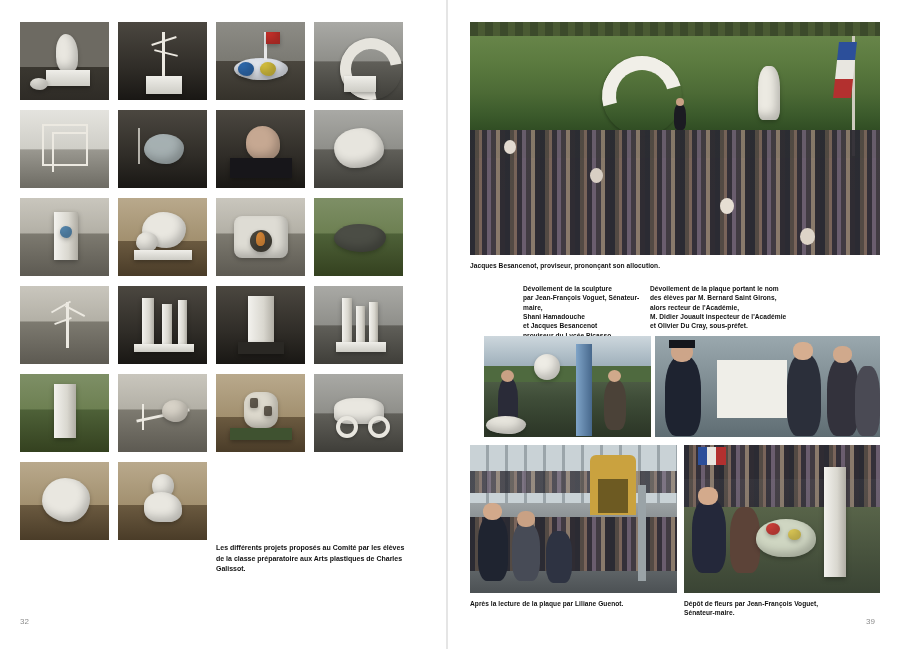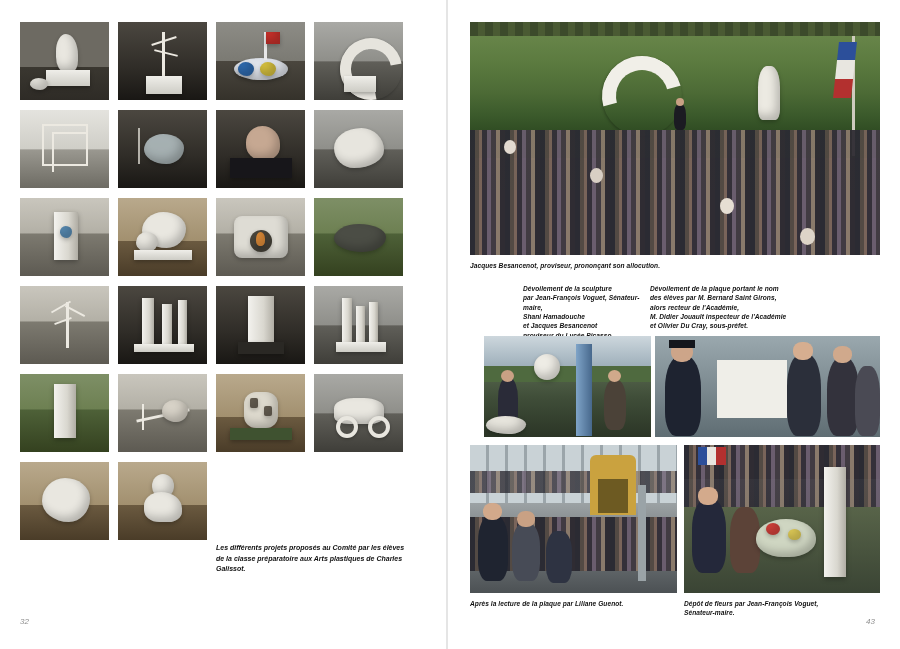--- a/index.html
+++ b/index.html
@@ -11,21 +11,20 @@
     width: 900px;
     height: 649px;
     font-family: "Liberation Sans", sans-serif;
     position: relative;
     overflow: hidden;
   }
   .spread {
     position: absolute;
     inset: 0;
     background: #ffffff;
-    font-style: italic;
   }
   .gutter {
     position: absolute;
     left: 446px;
     top: 0;
     width: 2px;
     height: 649px;
     background: linear-gradient(to right, #f2f2f2, #d8d8d8, #f2f2f2);
   }
 
@@ -431,15 +430,15 @@
       <div class="blob" style="left:82px;top:78px;width:14px;height:12px;background:#d8423c;border-radius:50%;"></div>
       <div class="blob" style="left:104px;top:84px;width:13px;height:11px;background:#e8d35a;border-radius:50%;"></div>
       <div class="col" style="left:140px;top:22px;width:22px;height:110px;"></div>
     </div>
   </div>
 
   <div class="cap" style="left:470px;top:599px;width:205px;">Après la lecture de la plaque par Liliane Guenot.</div>
   <div class="cap" style="left:684px;top:599px;width:196px;white-space:pre-line;">Dépôt de fleurs par Jean-François Voguet,
 Sénateur-maire.</div>
 
-  <div class="folio" style="left:866px;top:617px;">43</div>
+  <div class="folio" style="left:866px;top:617px;">39</div>
 
 </div>
 
 </body></html>

